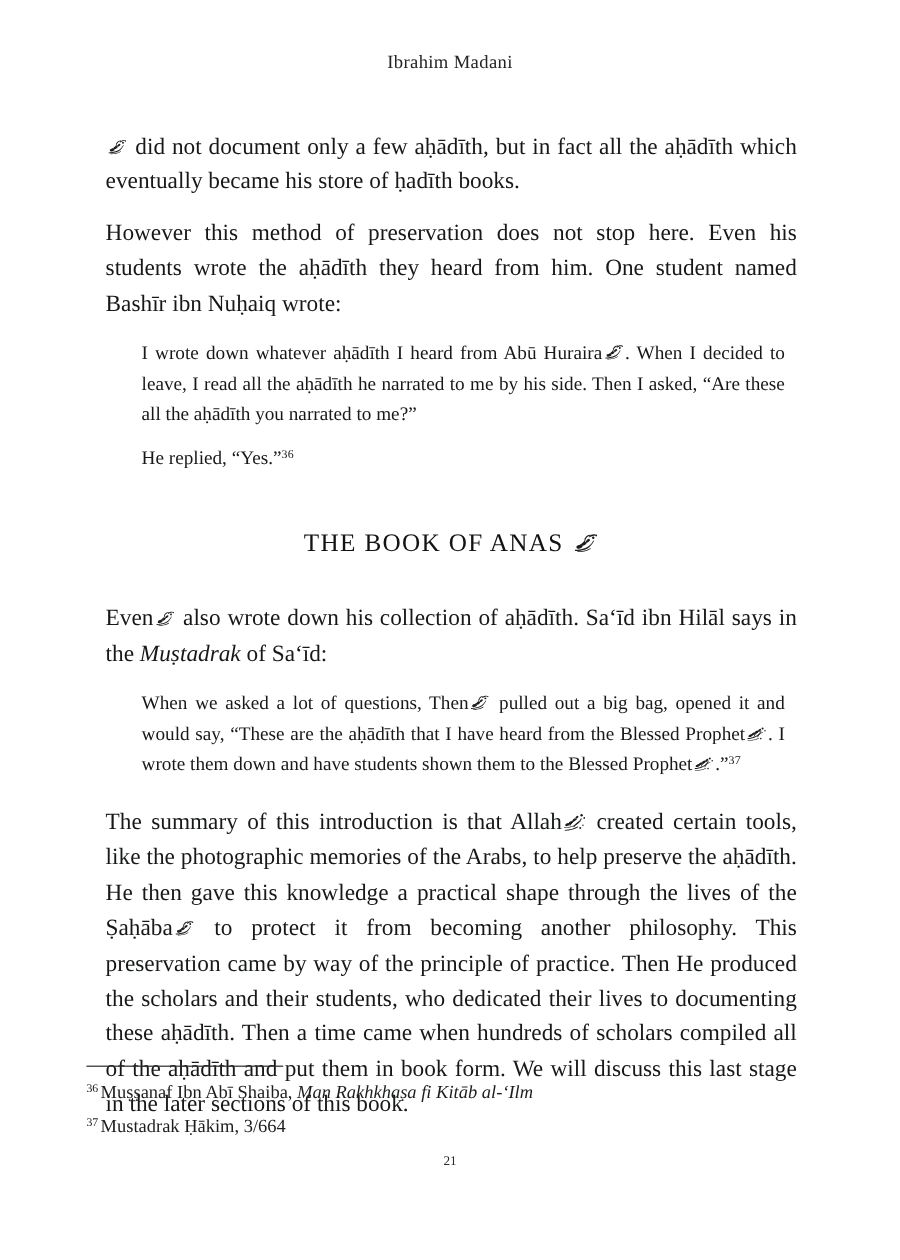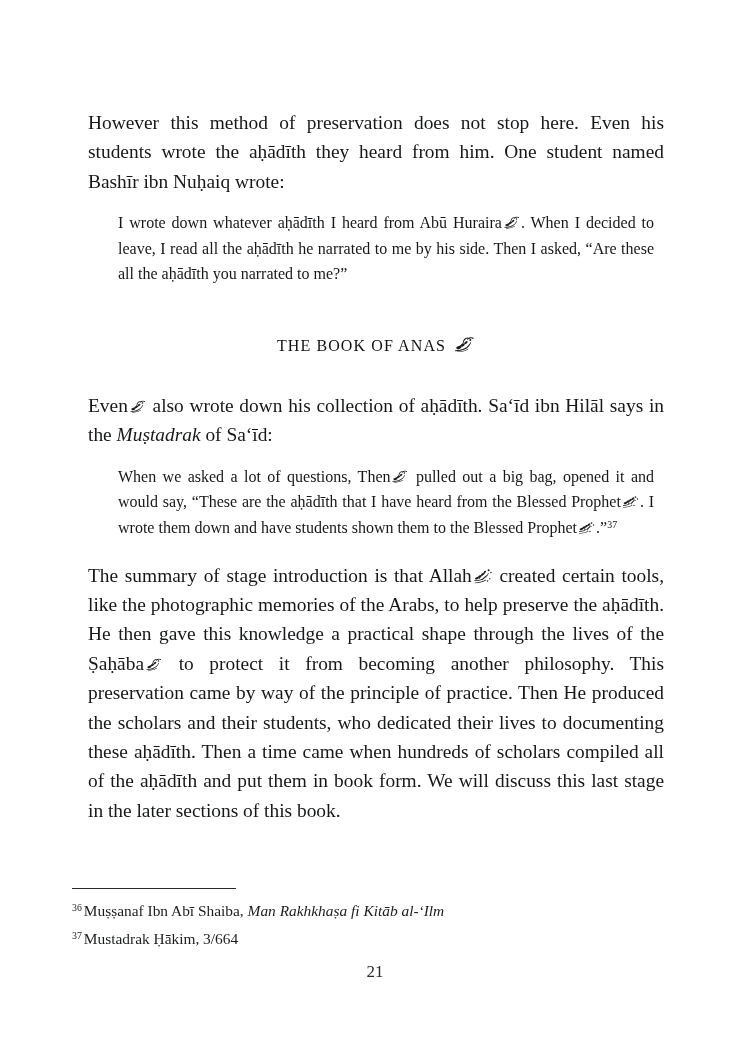--- a/index.html
+++ b/index.html
@@ -69,21 +69,21 @@
     line-height: 25.6px;
     text-align: justify;
     color: #16181a;
   }
   .quote p:last-child { margin-bottom: 0; }
 
   
   h2.section-heading {
     margin: 0;
     padding: 0;
-    font-size: 16px;
+    font-size: 21px;
     font-weight: normal;
     text-align: center;
     letter-spacing: 1.1px;
     color: #101214;
     white-space: nowrap;
   }
 
   .spacer-before-heading { height: 45px; }
   .spacer-after-heading  { height: 36px; }
   .spacer-after-quote    { height: 20px; }
@@ -139,21 +139,21 @@
     margin-right: 2px;
   }
 
   
   .folio {
     position: absolute;
     top: 962px;
     left: 0;
     width: 750px;
     text-align: center;
-    font-size: 17px;
+    font-size: 11px;
     color: #2a2a2a;
   }
 </style>
 </head>
 <body>
 
 <svg width="0" height="0" style="position:absolute" aria-hidden="true">
   <defs>
 
     <symbol id="orn-ra" viewBox="0 0 34 30">
@@ -201,30 +201,35 @@
         <circle cx="32" cy="8" r="1.3"></circle>
         <circle cx="26" cy="23" r="1.4"></circle>
         <circle cx="30" cy="19" r="1.1"></circle>
       </g>
     </symbol>
   </defs>
 </svg>
 
 <div class="page">
 
+  <div class="running-head">Ibrahim Madani</div>
 
   <div class="column">
 
+    <p class="body-par"><span class="orn orn-sm"><svg viewBox="0 0 34 30" width="17" height="15">
+            <use href="#orn-ra"></use>
+          </svg></span><span> did not document only a few aḥādīth, but in fact all the aḥādīth which eventually became his store of ḥadīth books.</span></p>
 
     <p class="body-par">However this method of preservation does not stop here. Even his students wrote the aḥādīth they heard from him. One student named Bashīr ibn Nuḥaiq wrote:</p>
 
     <div class="quote">
       <p><span>I wrote down whatever aḥādīth I heard from Abū Huraira</span><span class="orn orn-sm"><svg viewBox="0 0 34 30" width="17" height="15">
               <use href="#orn-ra"></use>
             </svg></span><span>. When I decided to leave, I read all the aḥādīth he narrated to me by his side. Then I asked, “Are these all the aḥādīth you narrated to me?”</span></p>
+      <p><span>He replied, “Yes.”</span><sup class="fn">36</sup></p>
     </div>
 
     <div class="spacer-before-heading"></div>
 
     <h2 class="section-heading"><span>THE BOOK OF ANAS</span><span class="orn orn-head"><svg viewBox="0 0 34 30" width="22" height="19">
             <use href="#orn-ra"></use>
           </svg></span></h2>
 
     <div class="spacer-after-heading"></div>
 
@@ -237,21 +242,21 @@
               <use href="#orn-ra"></use>
             </svg></span><span> pulled out a big bag, opened it and would say, “These are the aḥādīth that I have heard from the Blessed Prophet</span><span class="orn orn-md"><svg viewBox="0 0 34 30" width="17" height="16">
               <use href="#orn-saw"></use>
             </svg></span><span>. I wrote them down and have students shown them to the Blessed Prophet</span><span class="orn orn-md"><svg viewBox="0 0 34 30" width="17" height="16">
               <use href="#orn-saw"></use>
             </svg></span><span>.”</span><sup class="fn">37</sup></p>
     </div>
 
     <div class="spacer-after-quote"></div>
 
-    <p class="body-par"><span>The summary of stage introduction is that Allah</span><span class="orn orn-lg"><svg viewBox="0 0 34 30" width="19" height="17">
+    <p class="body-par"><span>The summary of this introduction is that Allah</span><span class="orn orn-lg"><svg viewBox="0 0 34 30" width="19" height="17">
             <use href="#orn-swt"></use>
           </svg></span><span> created certain tools, like the photographic memories of the Arabs, to help preserve the aḥādīth. He then gave this knowledge a practical shape through the lives of the Ṣaḥāba</span><span class="orn orn-sm"><svg viewBox="0 0 34 30" width="17" height="15">
             <use href="#orn-ra"></use>
           </svg></span><span> to protect it from becoming another philosophy. This preservation came by way of the principle of practice. Then He produced the scholars and their students, who dedicated their lives to documenting these aḥādīth. Then a time came when hundreds of scholars compiled all of the aḥādīth and put them in book form. We will discuss this last stage in the later sections of this book.</span></p>
 
   </div>
 
   <div class="footnotes">
     <div class="fn-rule"></div>
 

